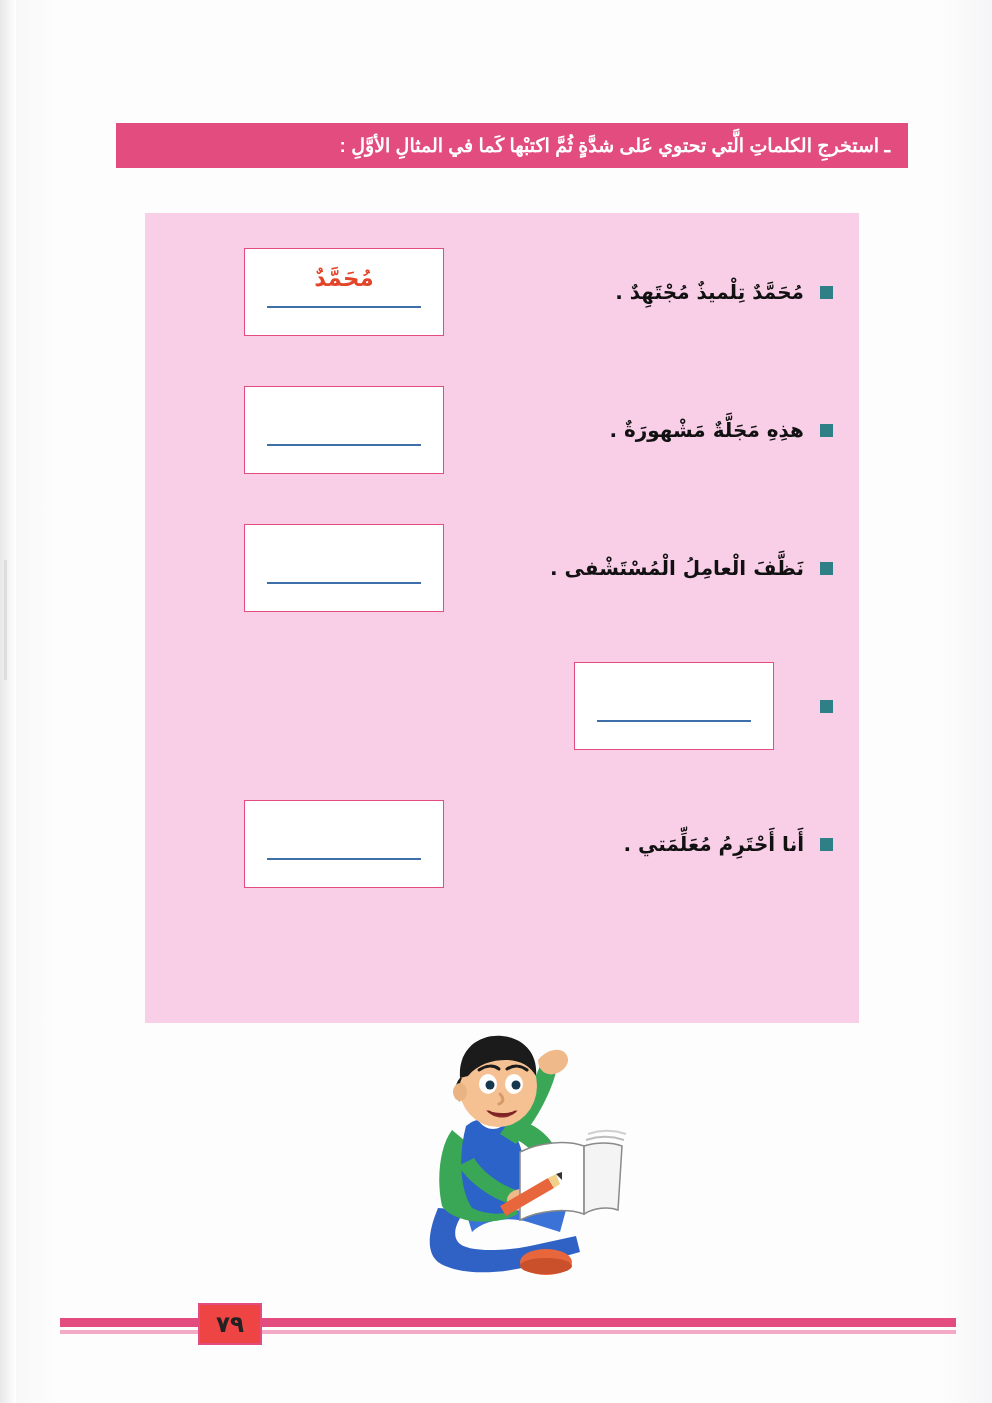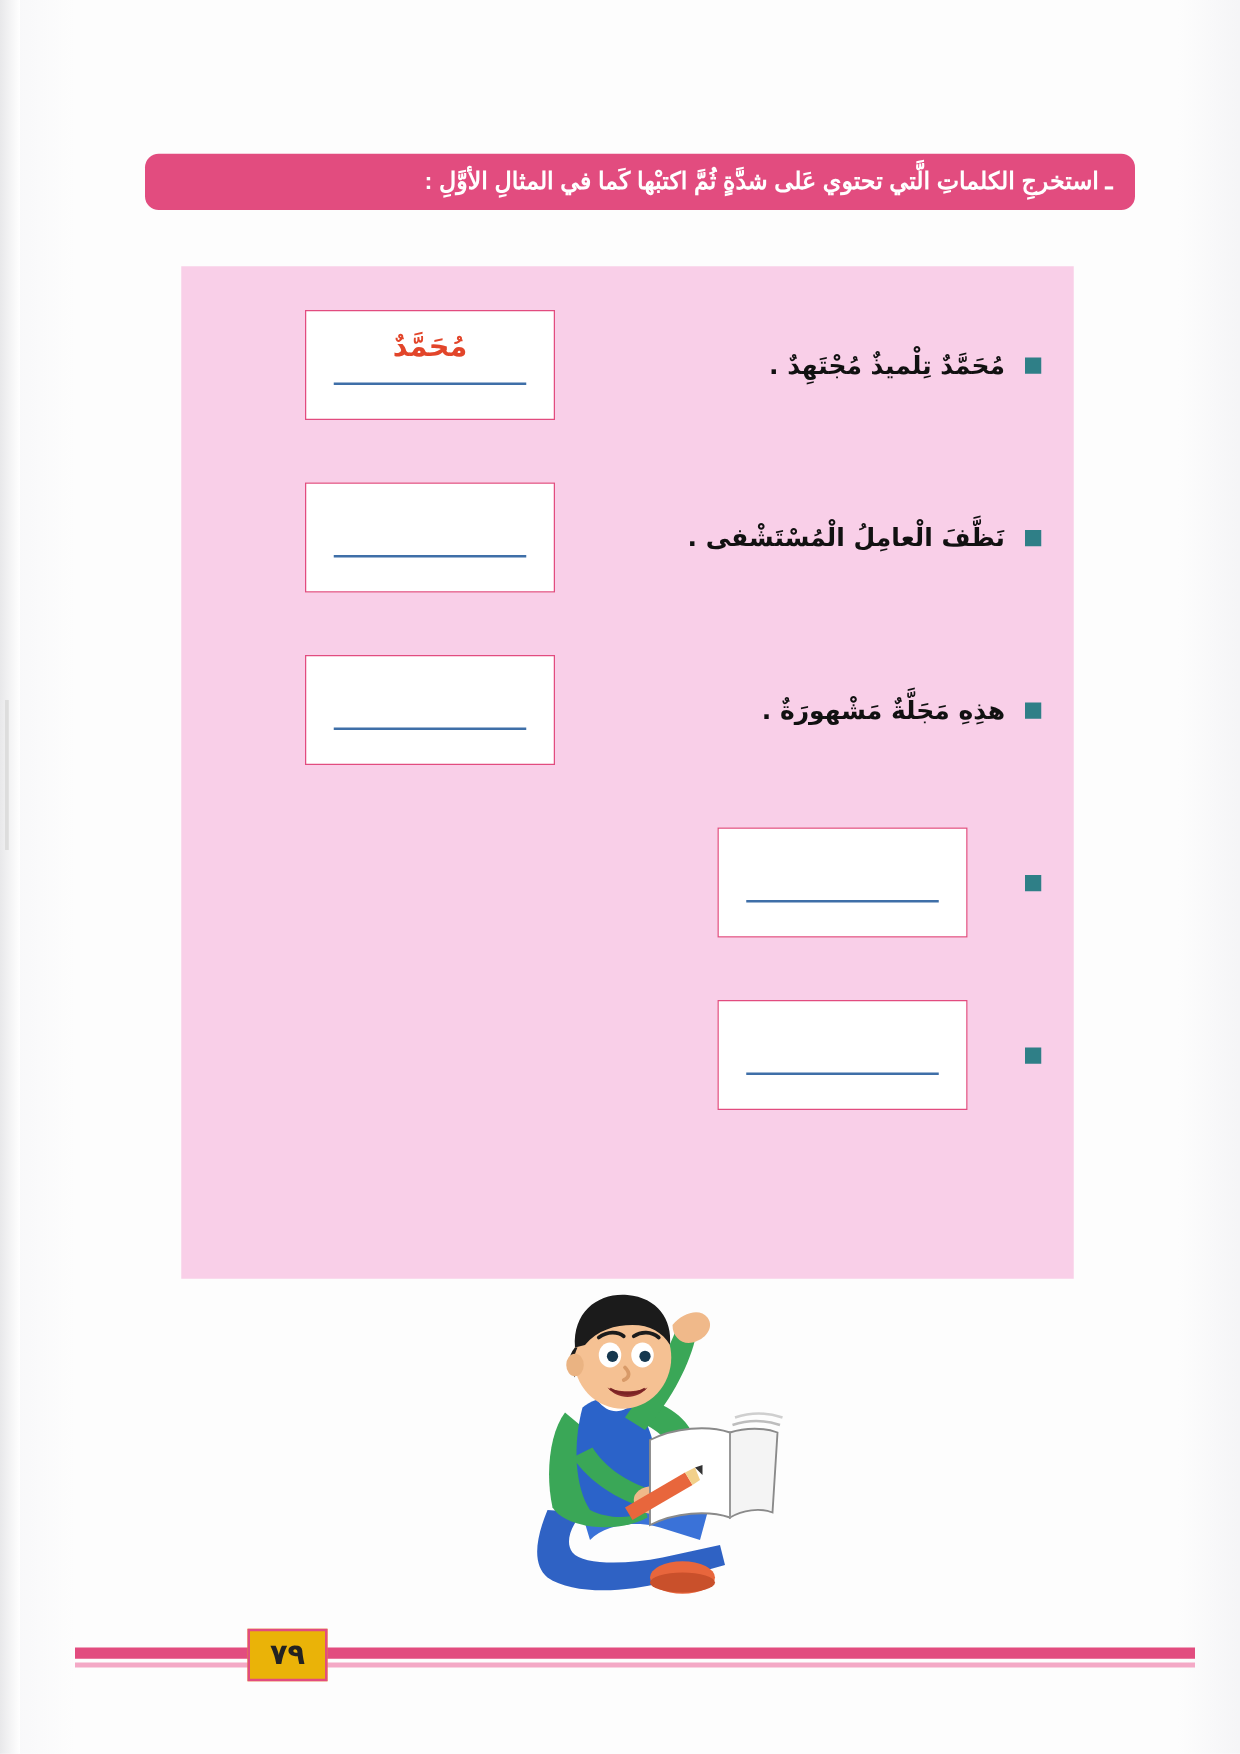--- a/index.html
+++ b/index.html
@@ -56,21 +56,20 @@
     right: 84px;
     top: 123px;
     width: 792px;
     height: 45px;
     background: #e24c7f;
     display: flex;
     align-items: center;
     justify-content: flex-start;
     padding: 0 18px 0 14px;
     box-sizing: border-box;
-    border-radius: 11px;
   }
   .heading-text {
     color: #ffffff;
     font-size: 19px;
     font-weight: bold;
     letter-spacing: 0px;
     white-space: nowrap;
     line-height: 1;
   }
 
@@ -177,21 +176,21 @@
     top: 1330px;
     height: 4px;
     background: #f4a9c6;
   }
   .page-number-box {
     position: absolute;
     left: 198px;
     top: 1303px;
     width: 64px;
     height: 42px;
-    background: #eab308;
+    background: #ef4444;
     border: 2px solid #e24c7f;
     display: flex;
     align-items: center;
     justify-content: center;
     box-sizing: border-box;
   }
   .page-number {
     color: #222222;
     font-size: 23px;
     font-weight: bold;
@@ -233,46 +232,47 @@
         <div class="bullet"></div>
         <div class="sentence">مُحَمَّدٌ تِلْميذٌ مُجْتَهِدٌ .</div>
         <div class="answer-box">
           <div class="answer-line"></div>
           <div class="answer-word">مُحَمَّدٌ</div>
         </div>
       </div>
 
       <div class="row">
         <div class="bullet"></div>
+        <div class="sentence">هذِهِ مَجَلَّةٌ مَشْهورَةٌ .</div>
+        <div class="answer-box">
+          <div class="answer-line"></div>
+          <div class="answer-word"></div>
+        </div>
+      </div>
+
+      <div class="row">
+        <div class="bullet"></div>
         <div class="sentence">نَظَّفَ الْعامِلُ الْمُسْتَشْفى .</div>
         <div class="answer-box">
           <div class="answer-line"></div>
           <div class="answer-word"></div>
         </div>
       </div>
 
       <div class="row">
         <div class="bullet"></div>
-        <div class="sentence">هذِهِ مَجَلَّةٌ مَشْهورَةٌ .</div>
         <div class="answer-box">
           <div class="answer-line"></div>
           <div class="answer-word"></div>
         </div>
       </div>
 
       <div class="row">
         <div class="bullet"></div>
-        <div class="answer-box">
-          <div class="answer-line"></div>
-          <div class="answer-word"></div>
-        </div>
-      </div>
-
-      <div class="row">
-        <div class="bullet"></div>
+        <div class="sentence">أَنا أَحْتَرِمُ مُعَلِّمَتي .</div>
         <div class="answer-box">
           <div class="answer-line"></div>
           <div class="answer-word"></div>
         </div>
       </div>
 
     </div>
   </div>
 
   <div class="illustration">

